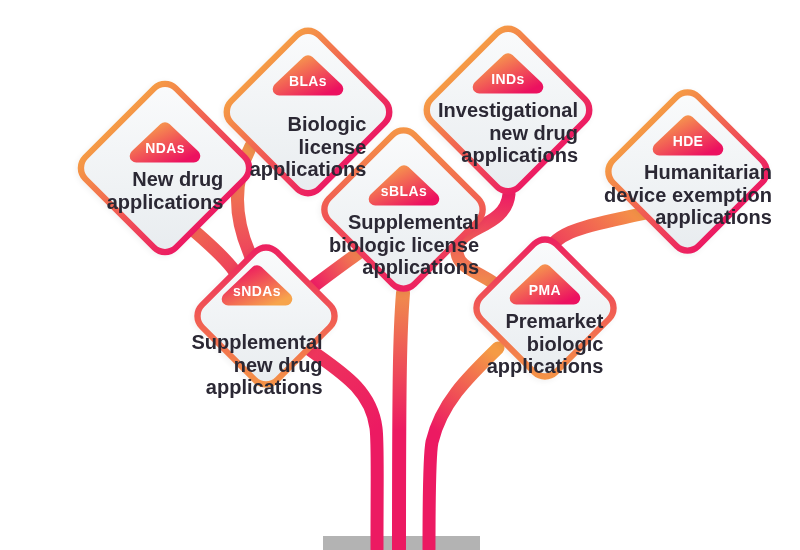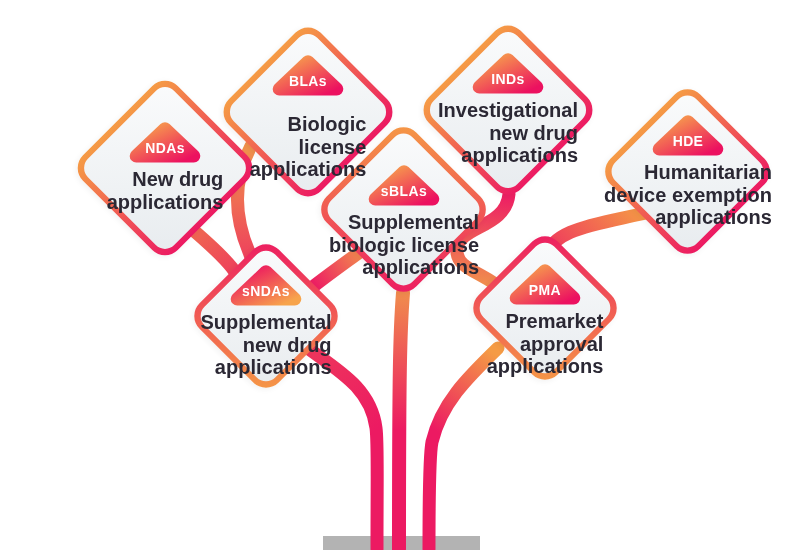--- a/index.html
+++ b/index.html
@@ -52,21 +52,21 @@
   #d-hde  {left:624px;top:108px;width:127px;height:127px;}
   #d-sblas{left:340px;top:146px;width:127px;height:127px;}
   #d-sndas{left:210px;top:260px;width:112px;height:112px;}
   #d-pma  {left:489px;top:252px;width:112px;height:112px;}
   
   #c-ndas {left:75px; top:119px;}
   #c-blas {left:218px;top:52px;gap:12px;}
   #c-inds {left:418px;top:50px;}
   #c-hde  {left:598px;top:112px;}
   #c-sblas{left:314px;top:162px;}
-  #c-sndas{left:176px;top:262px;}
+  #c-sndas{left:167px;top:262px;gap:20px;}
   #c-pma  {left:455px;top:261px;}
 </style>
 </head>
 <body>
 
 <div class="stage">
 
   <div class="base-bar"></div>
 
   <svg class="stems" width="800" height="550" viewBox="0 0 800 550" aria-hidden="true">
@@ -207,17 +207,17 @@
 new drug
 applications</div>
   </div>
 
   <div class="content" id="c-pma">
     <svg class="badge" viewBox="0 0 100 56">
       <path d="M50 12 L85 45 L15 45 Z" fill="url(#badge-grad)" stroke="url(#badge-grad)" stroke-width="16" stroke-linejoin="round"></path>
       <text x="50" y="41" text-anchor="middle">PMA</text>
     </svg>
     <div class="label">Premarket
-approval
+biologic
 applications</div>
   </div>
 
 </div>
 
 </body></html>

